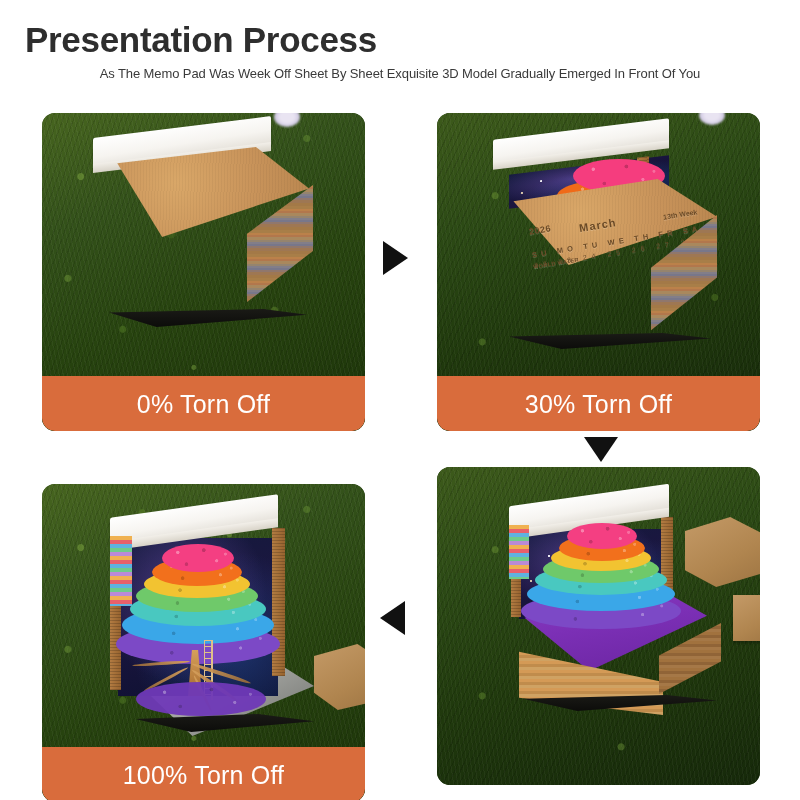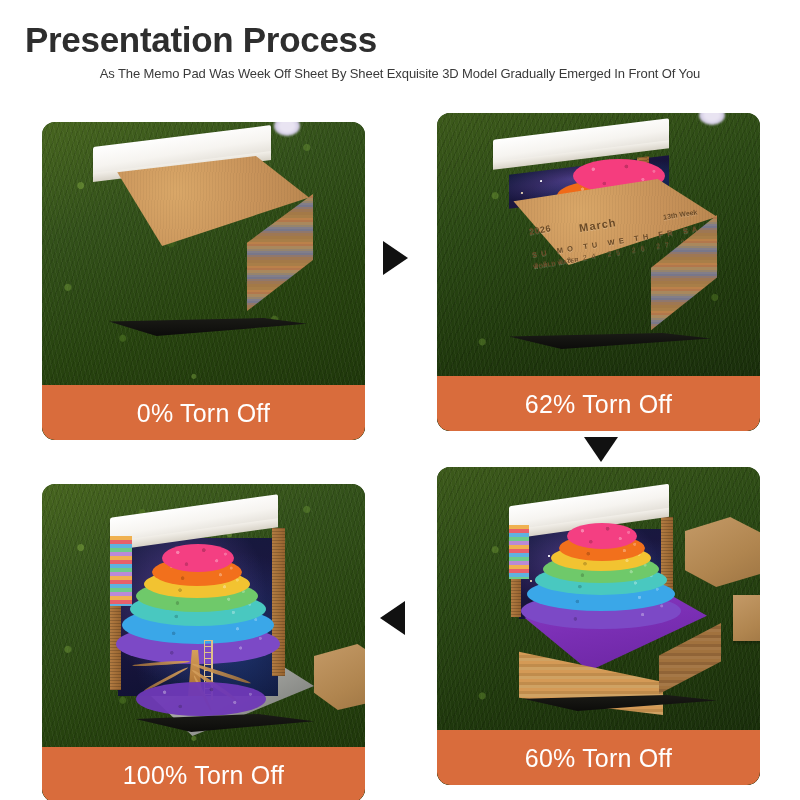--- a/index.html
+++ b/index.html
@@ -70,21 +70,21 @@
     height: 672px;
   }
   .panel {
     position: absolute;
     width: 323px;
     height: 318px;
     border-radius: 13px;
     overflow: hidden;
     background: #2c4718;
   }
-  .panel.p1 { left: 0;   top: 9px; }
+  .panel.p1 { left: 0;   top: 0; }
   .panel.p2 { left: 395px; top: 0; }
   .panel.p3 { left: 0;   top: 354px; margin-top: 17px; }
   .panel.p4 { left: 395px; top: 354px; }
 
   
   .grass {
     position: absolute;
     inset: 0;
     background:
       radial-gradient(circle at 12% 20%, rgba(120,160,60,.55) 0 3px, transparent 4px),
@@ -376,21 +376,21 @@
       </div>
       <div class="stack-side" style="left:164px; top:88px; width:66px; height:120px;
                   clip-path: polygon(0% 44%, 100% 0%, 100% 52%, 0% 96%);">
         <div class="layers-side"></div>
       </div>
       <div class="base-shadow" style="left:22px; top:206px; width:202px; height:16px;
                   clip-path: polygon(0% 22%, 76% 0%, 100% 34%, 26% 100%);"></div>
     </div>
 
     <div class="caption">
-      <span class="caption-text">62% Torn Off</span>
+      <span class="caption-text">30% Torn Off</span>
     </div>
   </div>
 
   <div class="panel p3">
     <div class="grass"></div>
 
     <div class="carton" style="left:272px; top:160px; width:70px; height:66px; clip-path: polygon(0% 18%, 62% 0%, 100% 26%, 100% 84%, 34% 100%, 0% 74%);"></div>
 
     <div class="cube" style="left:42px; top:16px; width:250px; height:250px;">
 
@@ -473,21 +473,18 @@
         <div class="layers-front" style="background: repeating-linear-gradient(180deg,#d49a56 0 3px,#c08c4c 3px 6px,#cfa263 6px 9px);"></div>
       </div>
       <div class="stack-side" style="left:184px; top:140px; width:62px; height:74px;
                   clip-path: polygon(0% 44%, 100% 0%, 100% 52%, 0% 96%);">
         <div class="layers-side" style="background: repeating-linear-gradient(180deg,#bb8548 0 3px,#a87440 3px 6px,#c08c52 6px 9px);"></div>
       </div>
       <div class="base-shadow" style="left:48px; top:212px; width:194px; height:16px;
                   clip-path: polygon(0% 24%, 74% 0%, 100% 34%, 28% 100%);"></div>
     </div>
 
-    <div class="caption">
-      <span class="caption-text">60% Torn Off</span>
-    </div>
   </div>
 </div>
 
 <div class="arrow arrow-right" style="left:383px; top:241px;"></div>
 <div class="arrow arrow-down" style="left:584px; top:437px;"></div>
 <div class="arrow arrow-left" style="left:380px; top:601px;"></div>
 
 </body></html>

